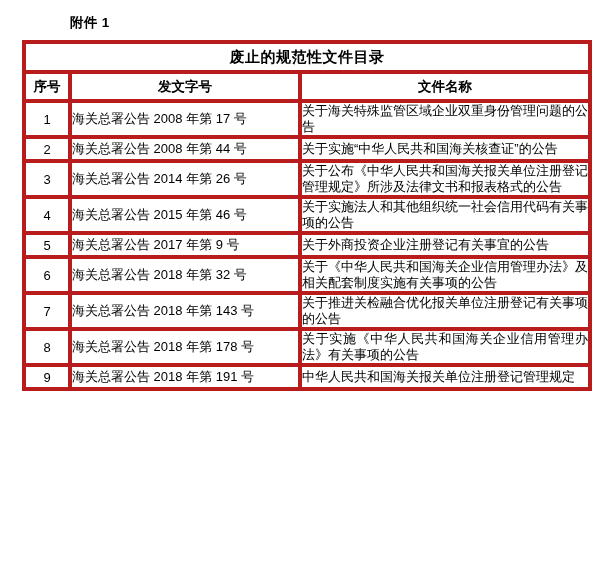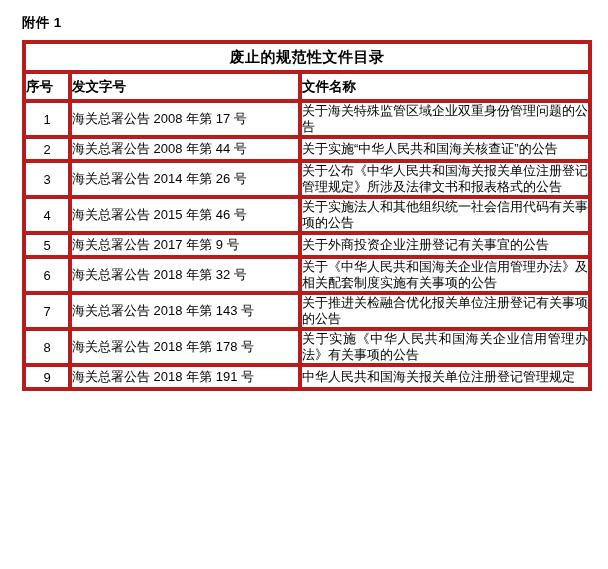--- a/index.html
+++ b/index.html
@@ -20,40 +20,42 @@
     height: 569px;
     box-sizing: border-box;
     padding: 14px 18px 0 22px;
   }
   .attachment-label {
     font-size: 13.5px;
     font-weight: bold;
     line-height: 18px;
     margin-bottom: 8px;
     letter-spacing: 0.3px;
+    margin-left: 48px;
   }
   table.doc-table {
     border-collapse: collapse;
     width: 566px;
     table-layout: fixed;
   }
   table.doc-table td, table.doc-table th {
     border: 4px solid #b91c1c;
     padding: 0;
     vertical-align: middle;
   }
   .title-cell {
     text-align: center;
     font-size: 15px;
     font-weight: bold;
     height: 26px;
     line-height: 26px;
     letter-spacing: 0.5px;
   }
   .head-cell {
+    text-align: center;
     font-size: 13.5px;
     font-weight: bold;
     height: 25px;
     line-height: 25px;
     margin-top: 12px;
   }
   .col-no {
     width: 46px;
   }
   .col-doc {

